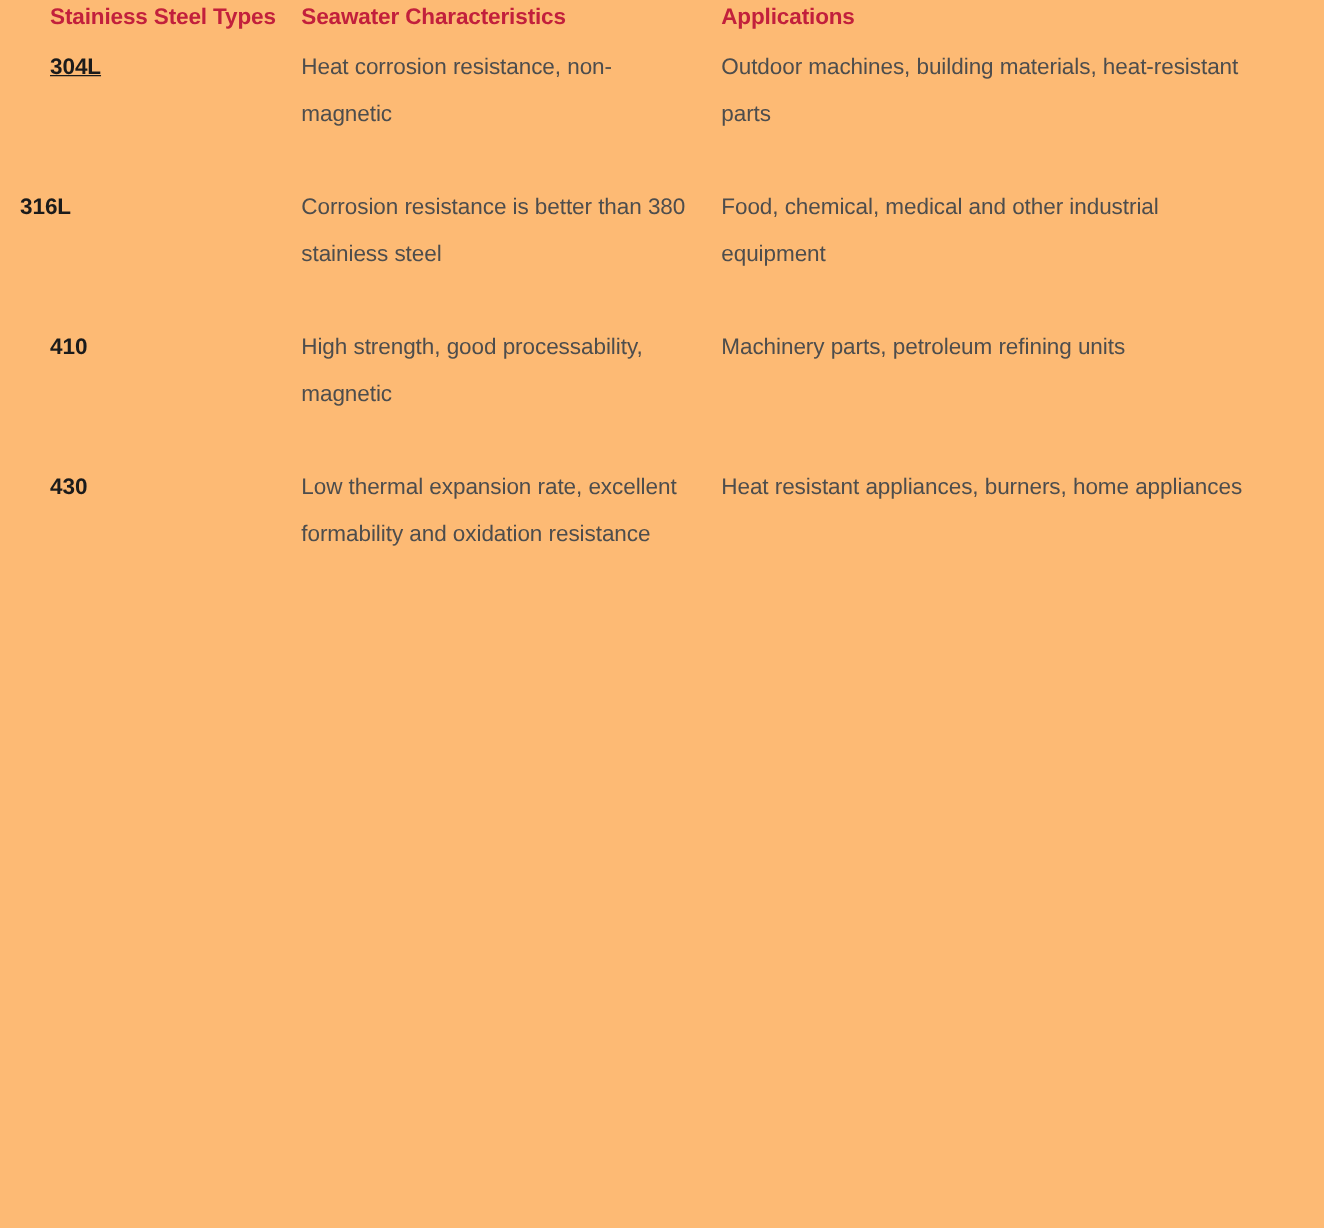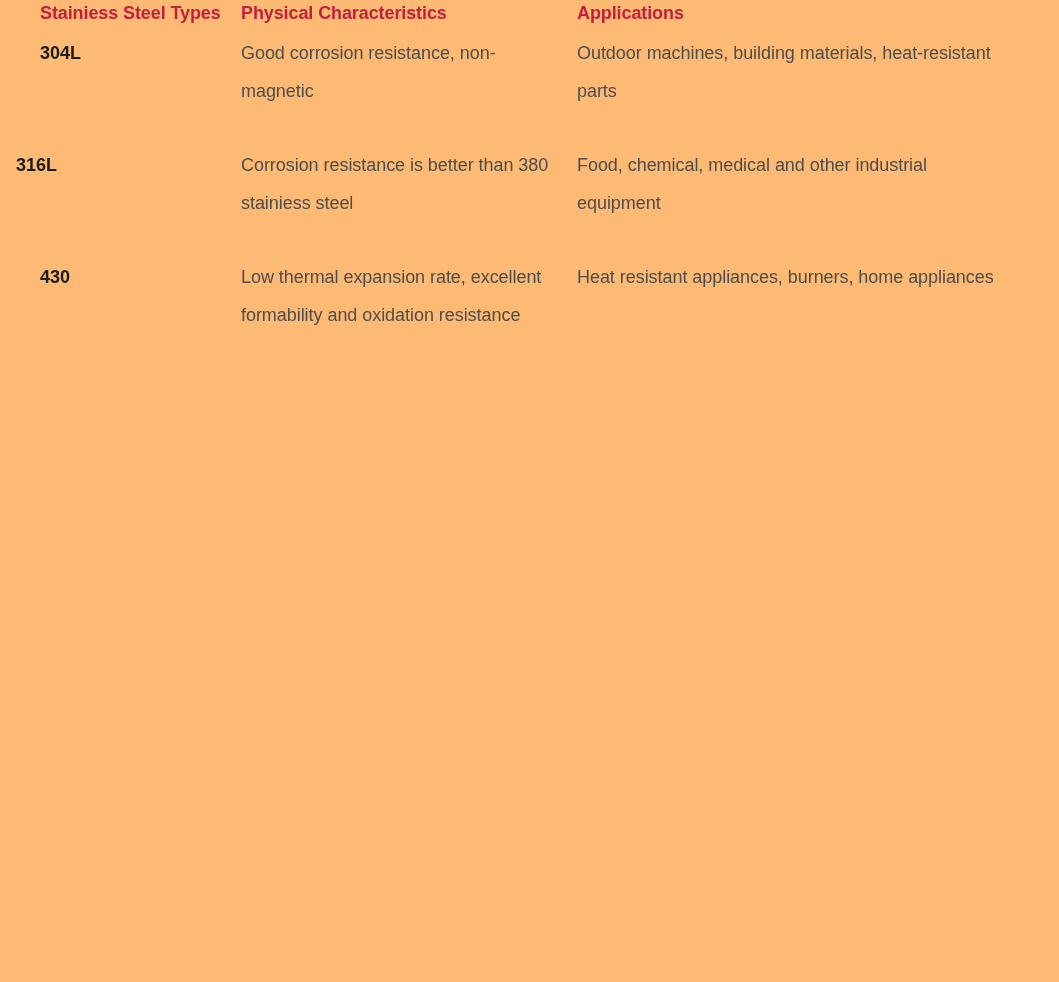--- a/index.html
+++ b/index.html
@@ -81,34 +81,39 @@
 <div class="sheet">
   <table class="spec-table">
     <colgroup>
       <col class="c-type">
       <col class="c-phys">
       <col class="c-apps">
     </colgroup>
     <thead>
       <tr>
         <th class="pad-left">Stainiess Steel Types</th>
-        <th>Physical Characteristics</th>
+        <th>Seawater Characteristics</th>
         <th>Applications</th>
       </tr>
     </thead>
     <tbody id="table-body">
         <tr class="row-band">
-          <td class="col-type" style="height: 112px;">304L</td>
-          <td class="col-phys">Good corrosion resistance, non-magnetic</td>
+          <td class="col-type" style="height: 112px; text-decoration: underline;">304L</td>
+          <td class="col-phys">Heat corrosion resistance, non-magnetic</td>
           <td class="col-apps">Outdoor machines, building materials, heat-resistant parts</td>
         </tr>
         <tr class="row-band">
           <td class="col-type" style="height: 112px; padding-left: 16px;">316L</td>
           <td class="col-phys">Corrosion resistance is better than 380 stainiess steel</td>
           <td class="col-apps">Food, chemical, medical and other industrial equipment</td>
+        </tr>
+        <tr class="row-band">
+          <td class="col-type" style="height: 112px;">410</td>
+          <td class="col-phys">High strength, good processability, magnetic</td>
+          <td class="col-apps">Machinery parts, petroleum refining units</td>
         </tr>
         <tr class="row-band">
           <td class="col-type" style="height: 150px;">430</td>
           <td class="col-phys">Low thermal expansion rate, excellent formability and oxidation resistance</td>
           <td class="col-apps">Heat resistant appliances, burners, home appliances</td>
         </tr>
       </tbody>
   </table>
 </div>
 

